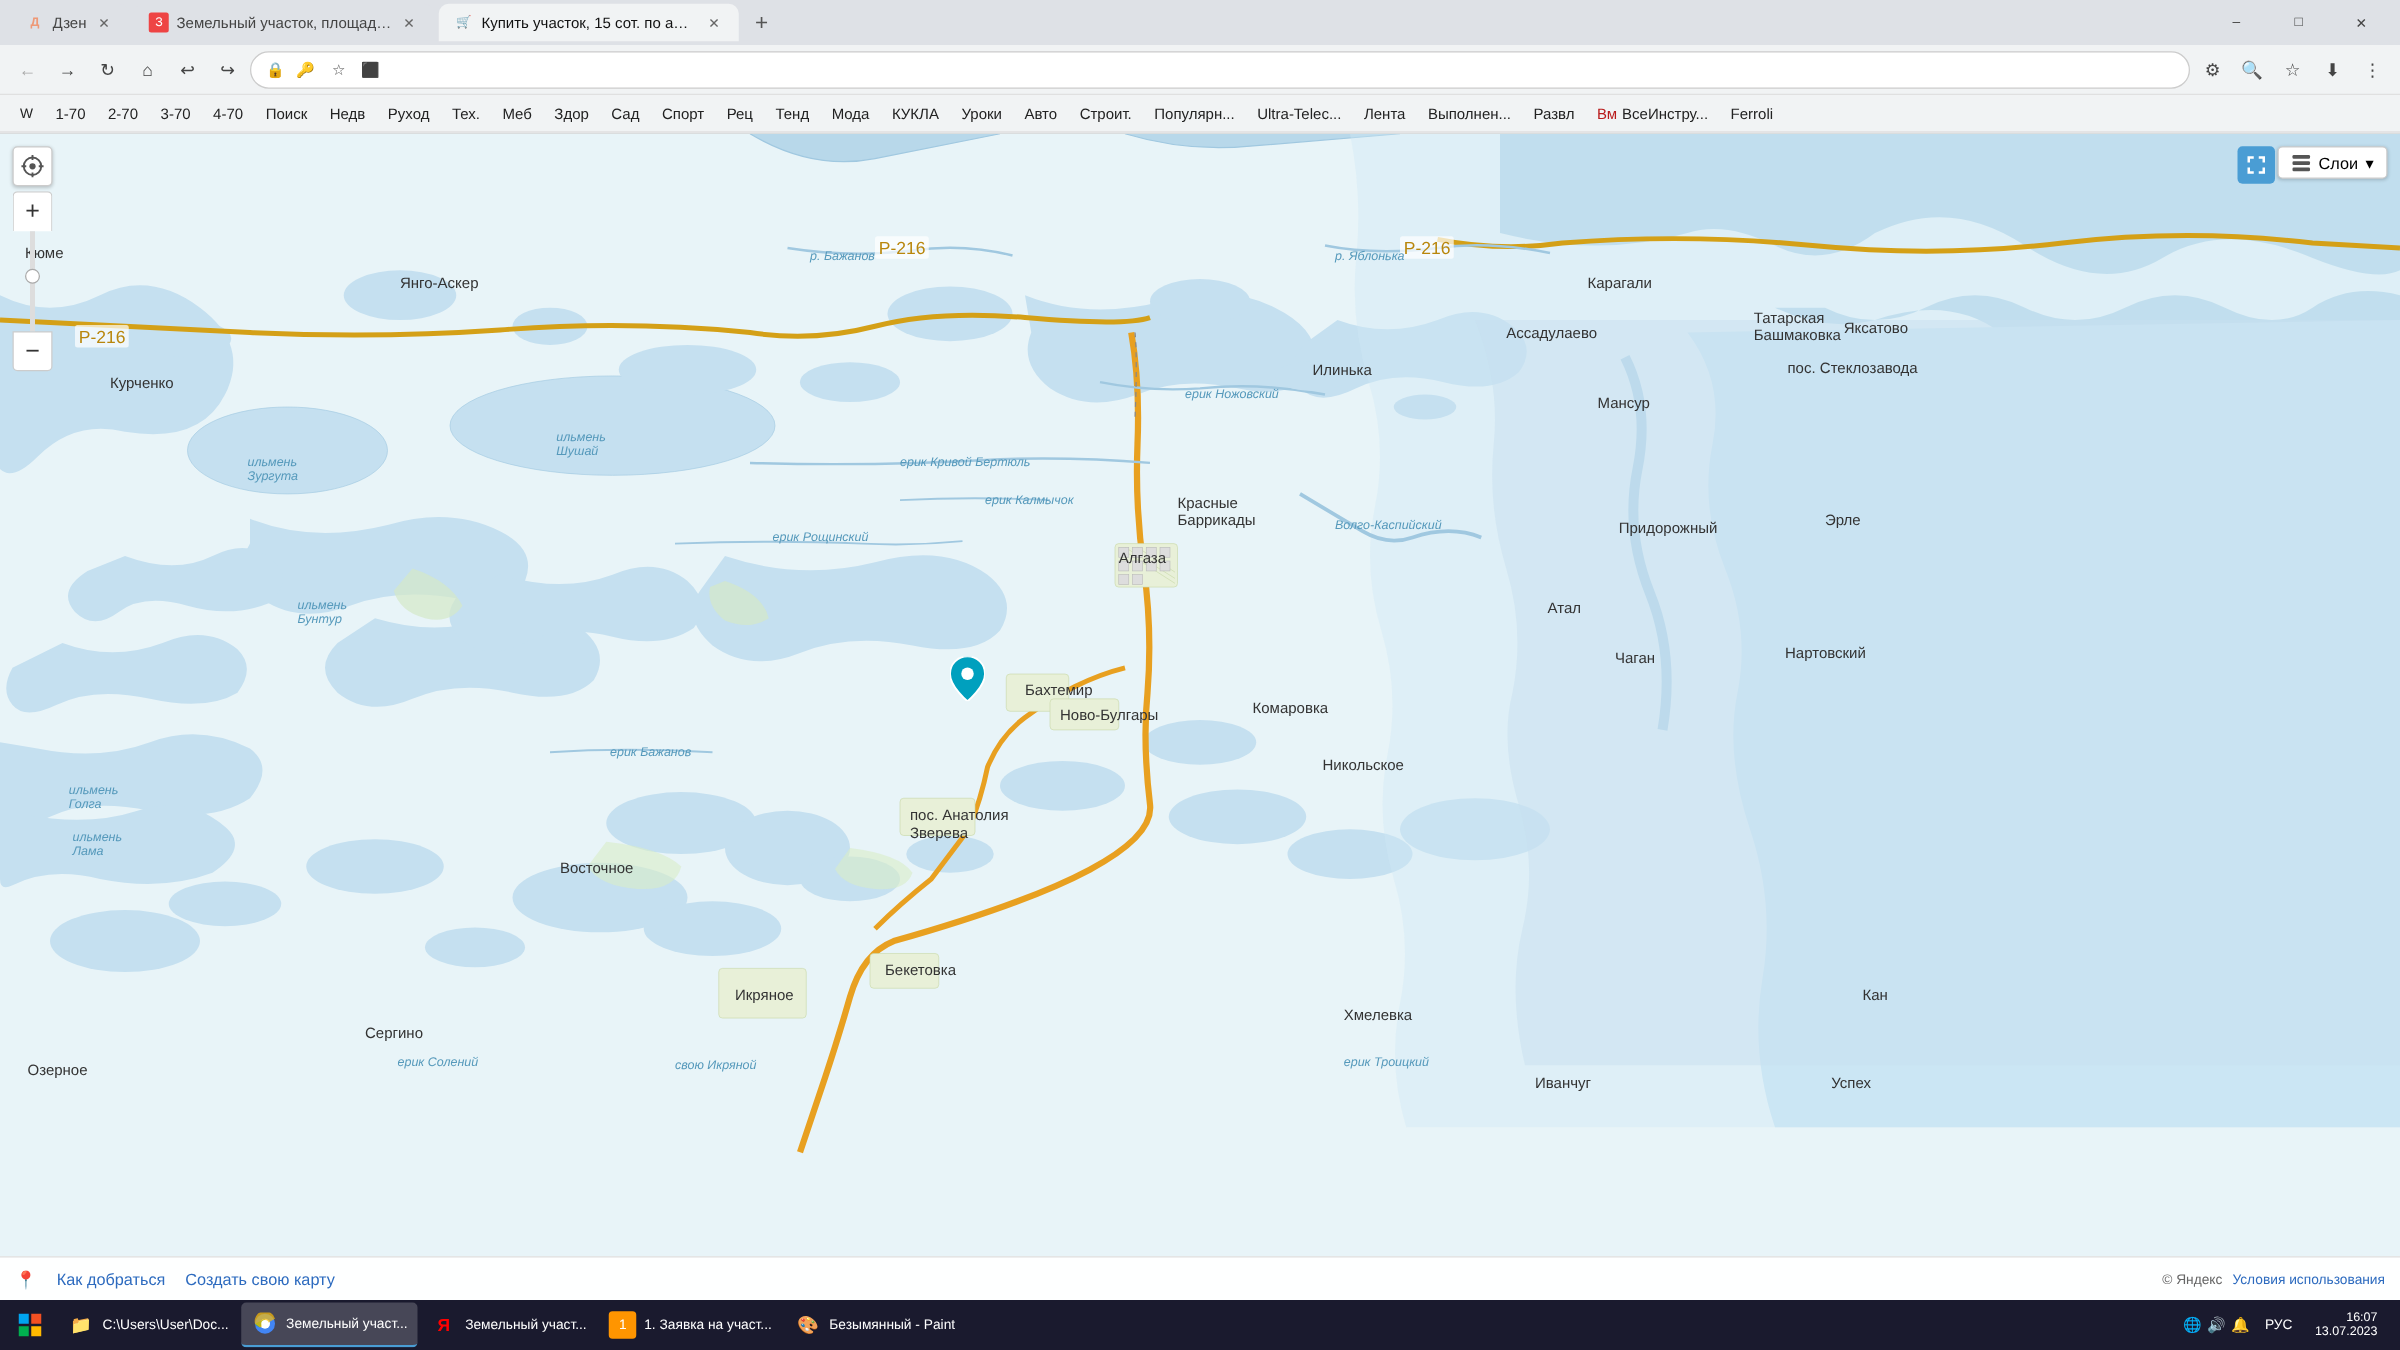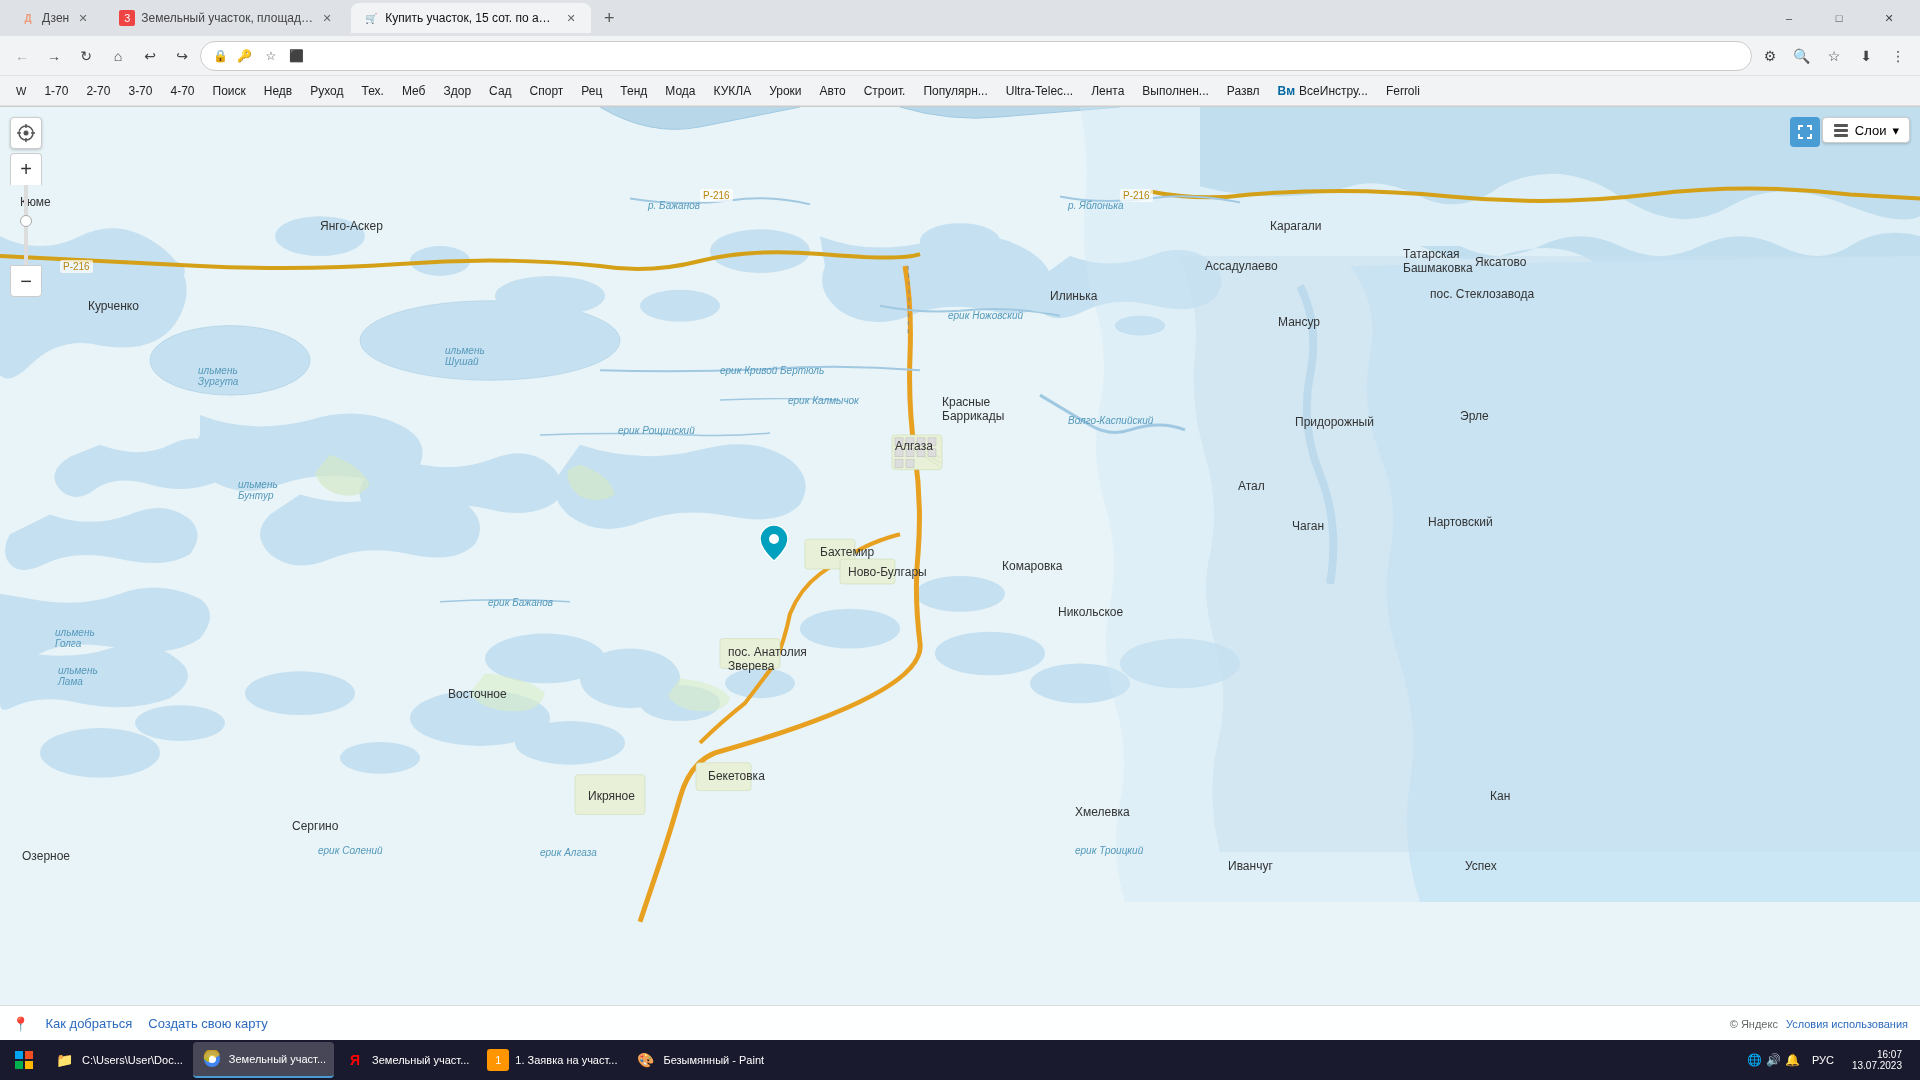--- a/index.html
+++ b/index.html
@@ -72,21 +72,21 @@
     .taskbar-start { width: 40px; height: 36px; display: flex; align-items: center; justify-content: center; cursor: pointer; }
     .taskbar-right { margin-left: auto; display: flex; align-items: center; gap: 8px; padding-right: 8px; }
     .taskbar-right-item { color: #fff; font-size: 11px; cursor: pointer; padding: 2px 4px; }
     .taskbar-clock { display: flex; flex-direction: column; align-items: flex-end; color: #fff; font-size: 10px; cursor: pointer; padding: 2px 6px; }
     .sys-icons { display: flex; align-items: center; gap: 4px; color: #fff; font-size: 12px; }
 
     
     .map-label { position: absolute; font-size: 11px; color: #555; pointer-events: none; white-space: nowrap; }
     .map-label.town { font-size: 12px; color: #333; font-weight: 500; }
     .map-label.water { font-size: 10px; color: #5599bb; font-style: italic; }
-    .map-label.road { font-size: 10px; color: #b8860b; background: rgba(255,255,255,0.7); padding: 1px 3px; border-radius: 2px; }
+    .map-label.road { font-size: 14px; color: #b8860b; background: rgba(255,255,255,0.7); padding: 1px 3px; border-radius: 2px; }
   </style>
 </head>
 <body>
 
 <div id="browser-chrome">
   <div id="title-bar">
 
     <div class="tab">
       <span class="tab-favicon" style="color:#e97; font-weight:bold;">Д</span>
       <span class="tab-title">Дзен</span>
@@ -203,21 +203,21 @@
     <div class="bookmark">
         <span>Лента</span>
       </div>
     <div class="bookmark">
         <span>Выполнен...</span>
       </div>
     <div class="bookmark">
         <span>Развл</span>
       </div>
     <div class="bookmark">
-        <span style="color:#0369a1; font-weight:bold;">Вм</span>
+        <span style="color:#b91c1c; font-weight:normal;">Вм</span>
         <span>ВсеИнстру...</span>
       </div>
     <div class="bookmark">
         <span>Ferroli</span>
       </div>
   </div>
 </div>
 
 <div id="map-container">
 
@@ -389,21 +389,21 @@
   <div class="map-label water" style="left:58px; top:558px;">ильмень<br>Лама</div>
   <div class="map-label town" style="left:448px; top:580px;">Восточное</div>
   <div class="map-label town" style="left:588px; top:682px;">Икряное</div>
   <div class="map-label town" style="left:708px; top:662px;">Бекетовка</div>
   <div class="map-label town" style="left:1075px; top:698px;">Хмелевка</div>
   <div class="map-label town" style="left:292px; top:712px;">Сергино</div>
   <div class="map-label town" style="left:22px; top:742px;">Озерное</div>
   <div class="map-label town" style="left:1228px; top:752px;">Иванчуг</div>
   <div class="map-label town" style="left:1465px; top:752px;">Успех</div>
   <div class="map-label water" style="left:318px; top:738px;">ерик Солений</div>
-  <div class="map-label water" style="left:540px; top:740px;">ерик Алгаза</div>
+  <div class="map-label water" style="left:540px; top:740px;">свою Икряной</div>
   <div class="map-label water" style="left:1075px; top:738px;">ерик Троицкий</div>
   <div class="map-label town" style="left:1490px; top:682px;">Кан</div>
 
   <div class="map-pin" style="left:760px; top:418px;">
     <svg viewBox="0 0 28 36" xmlns="http://www.w3.org/2000/svg">
       <path d="M14,0 C6.268,0 0,6.268 0,14 C0,24.5 14,36 14,36 C14,36 28,24.5 28,14 C28,6.268 21.732,0 14,0 Z" fill="#00a0be" stroke="#fff" stroke-width="1.5"></path>
       <circle cx="14" cy="14" r="5" fill="#fff"></circle>
     </svg>
   </div>
 

